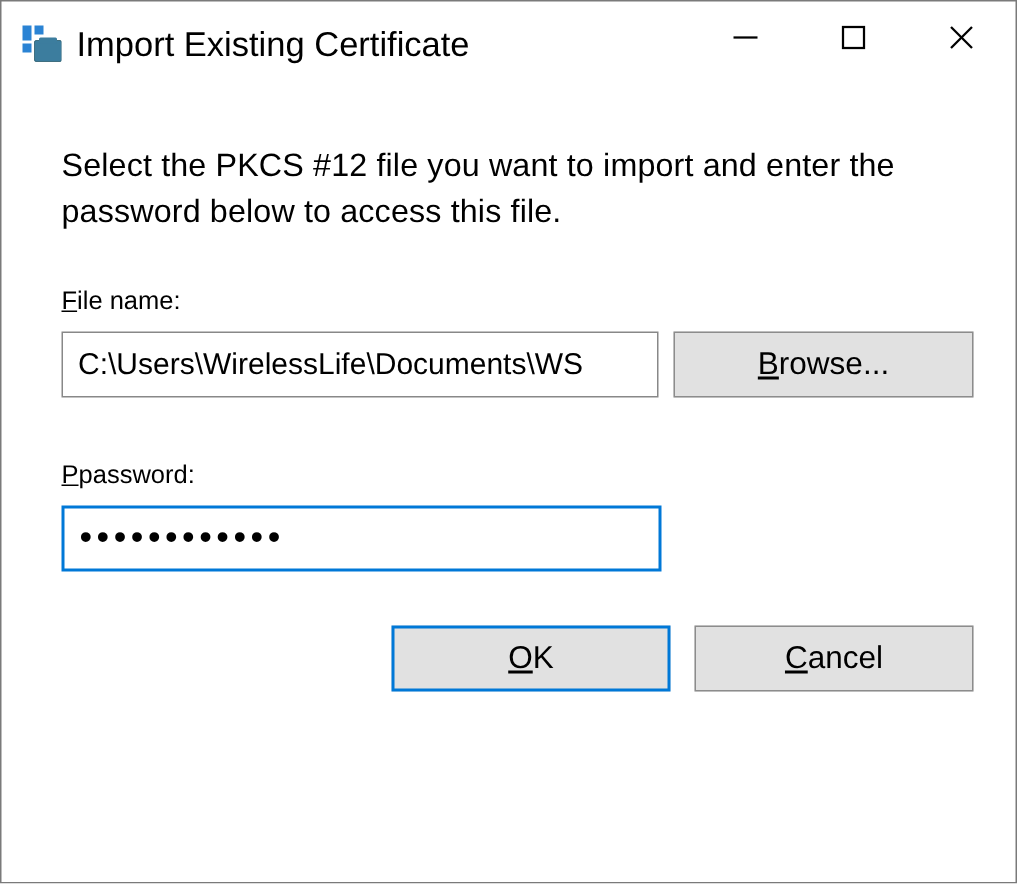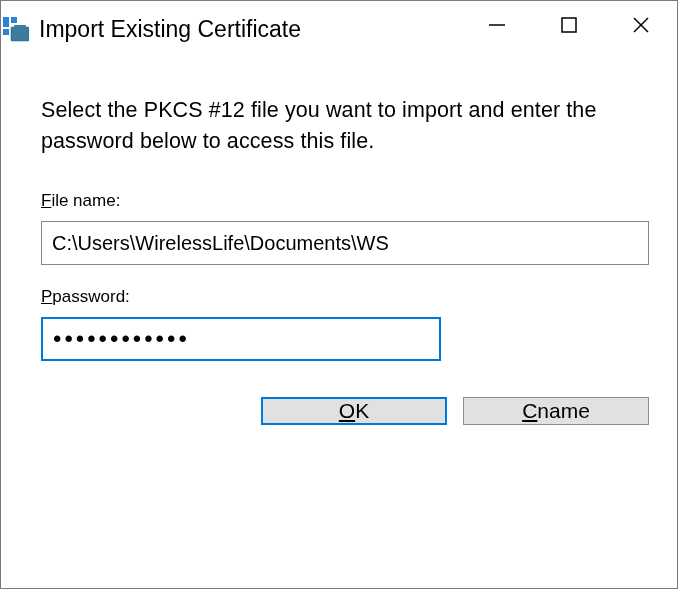--- a/index.html
+++ b/index.html
@@ -16,20 +16,21 @@
     border: 1px solid #7a7a7a;
     position: relative;
     background: #fff;
     display: flex;
     flex-direction: column;
   }
   .titlebar {
     height: 56px;
     display: flex;
     align-items: center;
+    padding-left: 12px;
   }
   .title-icon {
     width: 28px; height: 28px;
     margin-right: 10px;
     flex-shrink: 0;
   }
   .title-text {
     font-size: 23px;
     color: #000;
     flex: 1;
@@ -60,21 +61,21 @@
     letter-spacing: 0.1px;
   }
   .label {
     font-size: 17px;
     margin-bottom: 10px;
   }
   .label .accel { text-decoration: underline; }
   .row {
     display: flex;
     gap: 10px;
-    margin-bottom: 22px;
+    margin-bottom: 42px;
     align-items: stretch;
   }
   input.text {
     height: 44px;
     border: 1px solid #888;
     background: #fff;
     font-family: inherit;
     font-size: 20px;
     padding: 0 10px;
     outline: none;
@@ -111,21 +112,21 @@
     outline: none;
   }
   .button-row {
     display: flex;
     justify-content: flex-end;
     gap: 16px;
     padding-right: 0;
   }
   .btn.ok, .btn.cancel {
     width: 186px;
-    height: 28px;
+    height: 44px;
   }
   .btn.ok {
     border: 2px solid #0078d7;
   }
 </style>
 </head>
 <body>
 
 <div class="window">
 
@@ -162,32 +163,35 @@
 
   <div class="content">
 
     <div class="instruction">Select the PKCS #12 file you want to import and enter the password below to access this file.</div>
 
     <div class="label">
       <span class="accel">F</span><span>ile name:</span>
     </div>
     <div class="row">
       <input type="text" class="text filename" value="C:\Users\WirelessLife\Documents\WS" style="">
+      <div class="btn browse">
+        <span><span class="accel">B</span><span>rowse...</span></span>
+      </div>
     </div>
 
     <div class="label">
       <span class="accel">P</span><span>password:</span>
     </div>
     <div class="password-row">
       <input type="password" class="password" value="••••••••••••" style="">
     </div>
 
     <div class="button-row">
       <div class="btn ok">
         <span><span class="accel">O</span><span>K</span></span>
       </div>
       <div class="btn cancel">
-        <span><span class="accel">C</span><span>name</span></span>
+        <span><span class="accel">C</span><span>ancel</span></span>
       </div>
     </div>
 
   </div>
 </div>
 
 </body></html>

